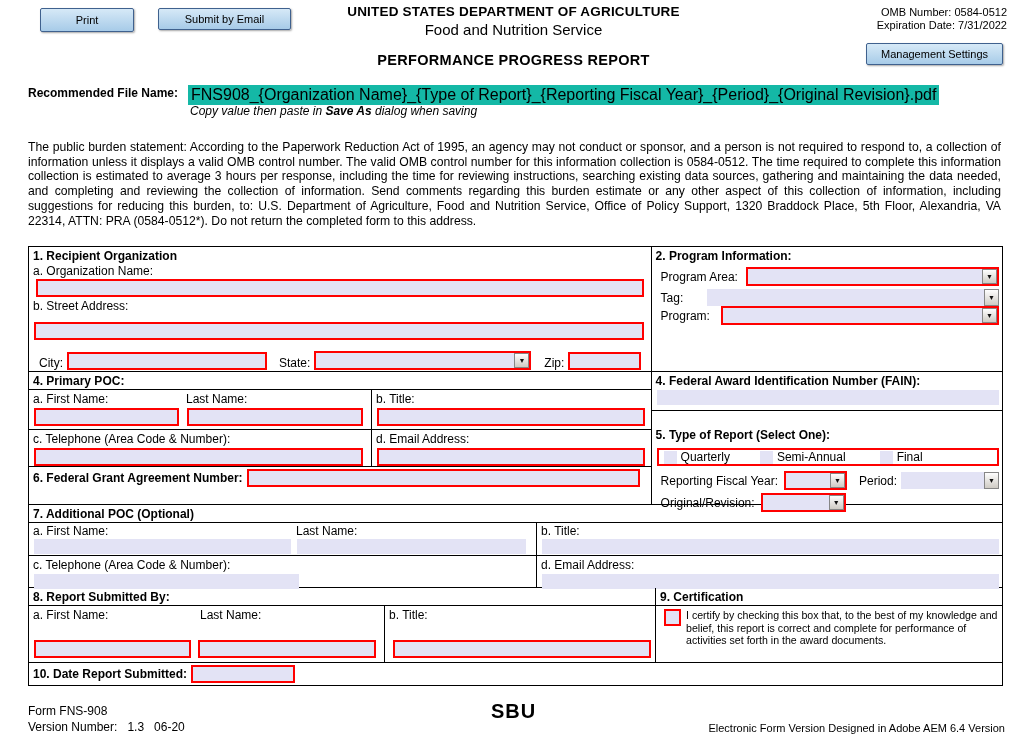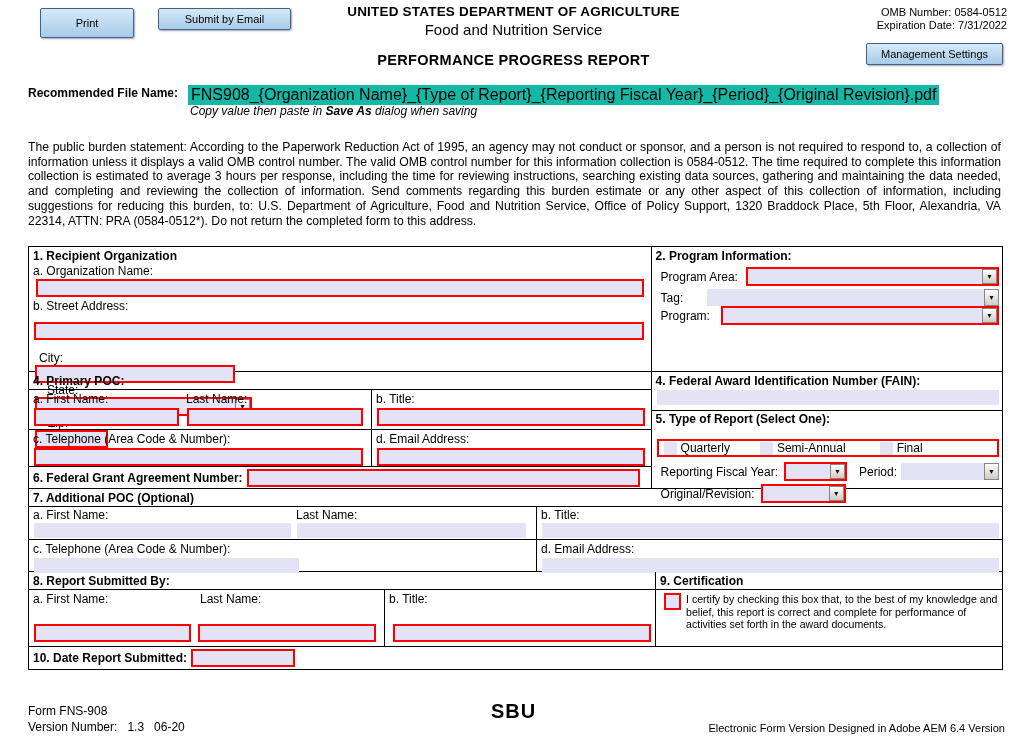--- a/index.html
+++ b/index.html
@@ -2,21 +2,21 @@
 <html><head>
 <meta charset="utf-8">
 <style>
   *{margin:0;padding:0;}
   html,body{width:1027px;height:741px;background:#fff;color:#000;font-family:"Liberation Sans",sans-serif;}
   .page{position:relative;width:1027px;height:741px;overflow:hidden;}
 
   
   .blue-btn{position:absolute;background:linear-gradient(#d6e9f7,#a7cbe8);border:1px solid #3f618e;border-radius:2px;
     font-family:"Liberation Sans",sans-serif;font-size:11px;color:#000;cursor:pointer;box-shadow:1px 1px 2px rgba(0,0,0,.35);}
-  .btn-print{left:40px;top:8px;width:94px;height:30px;}
+  .btn-print{left:40px;top:8px;width:94px;height:24px;}
   .btn-submit{left:158px;top:8px;width:133px;height:22px;}
   .btn-mgmt{right:24px;top:43px;width:137px;height:22px;}
   .hdr-center{position:absolute;left:0;top:4px;width:100%;text-align:center;}
   .dept{font-size:13.5px;font-weight:bold;letter-spacing:.2px;}
   .agency{font-size:15px;margin-top:2px;}
   .hdr-right{position:absolute;right:20px;top:6px;font-size:11px;line-height:13px;text-align:right;}
   .form-title{position:absolute;left:0;top:52px;width:100%;text-align:center;font-size:14.5px;font-weight:bold;letter-spacing:.3px;}
 
   
   .fn-label{position:absolute;left:28px;top:86px;font-size:12px;font-weight:bold;}
@@ -83,21 +83,21 @@
   <div class="form-table">
     <div class="fr">
       <div class="col-left">
 
         <div style="height:125px;border-bottom:1px solid #000;">
           <div class="sec-h">1. Recipient Organization</div>
           <div class="lbl">a. Organization Name:</div>
           <div class="input req" style="margin:1px 7px 2px;"></div>
           <div class="lbl">b. Street Address:</div>
           <div class="input req" style="margin:9px 7px 0 5px;"></div>
-          <div style="display:flex;align-items:flex-start;margin-top:11px;padding:0 6px;flex-direction:column;">
+          <div style="display:flex;align-items:flex-end;margin-top:11px;padding:0 6px;">
             <span class="lbl">City:</span>
             <span class="input req" style="width:200px;"></span>
             <span class="lbl" style="margin-left:8px;">State:</span>
             <span class="dd req" style="width:217px;">
                 <span class="dd-fill"></span>
                 <span class="dd-btn">▼</span>
               </span>
             <span class="lbl" style="margin-left:9px;">Zip:</span>
             <span class="input req" style="width:73px;"></span>
           </div>
@@ -165,21 +165,21 @@
               </span>
           </div>
         </div>
 
         <div style="height:39px;border-bottom:1px solid #000;">
           <div class="sec-h">4. Federal Award Identification Number (FAIN):</div>
           <div class="input" style="margin:1px 3px 0 5px;"></div>
         </div>
 
         <div style="height:77px;">
-          <div class="sec-h" style="padding:1px 4px 12px;">5. Type of Report (Select One):</div>
+          <div class="sec-h" style="padding:1px 4px 5px;margin-top:16px;">5. Type of Report (Select One):</div>
           <div class="rt-group">
             <span class="cb-item" style="margin-right:30px;">
               <span class="cb"></span>
               <span class="cb-lbl">Quarterly</span>
             </span>
             <span class="cb-item" style="margin-right:34px;">
               <span class="cb"></span>
               <span class="cb-lbl">Semi-Annual</span>
             </span>
             <span class="cb-item">

